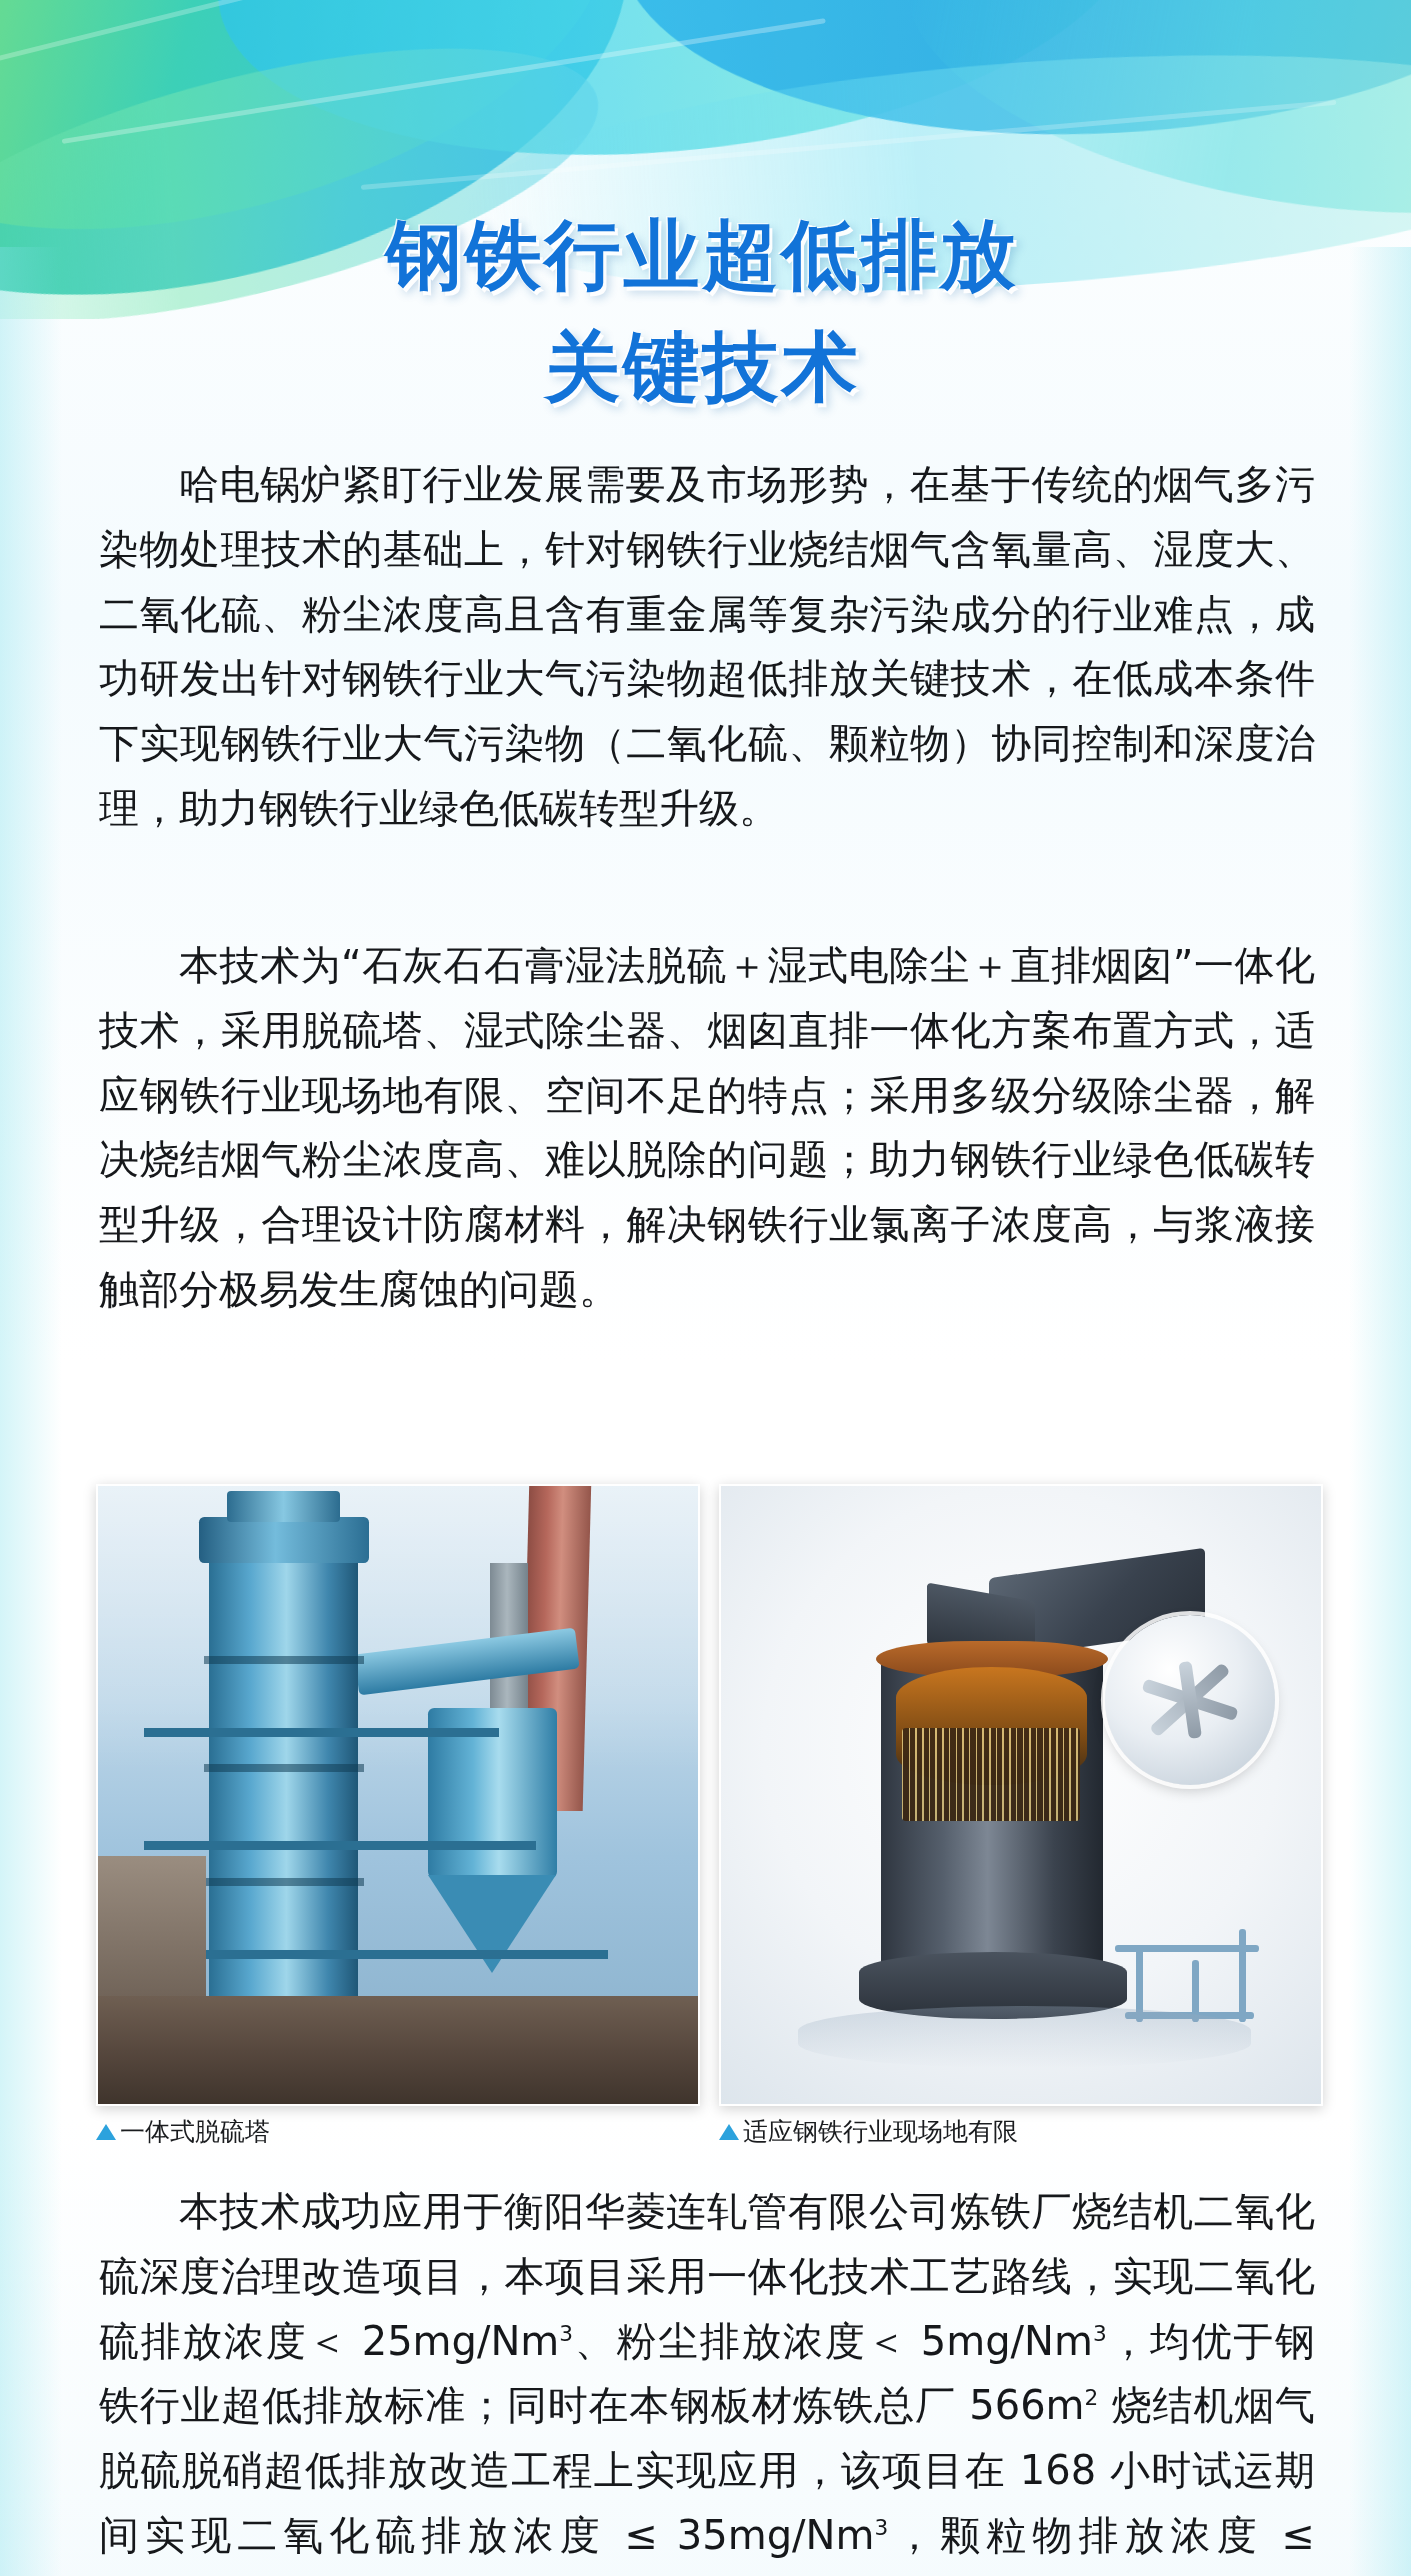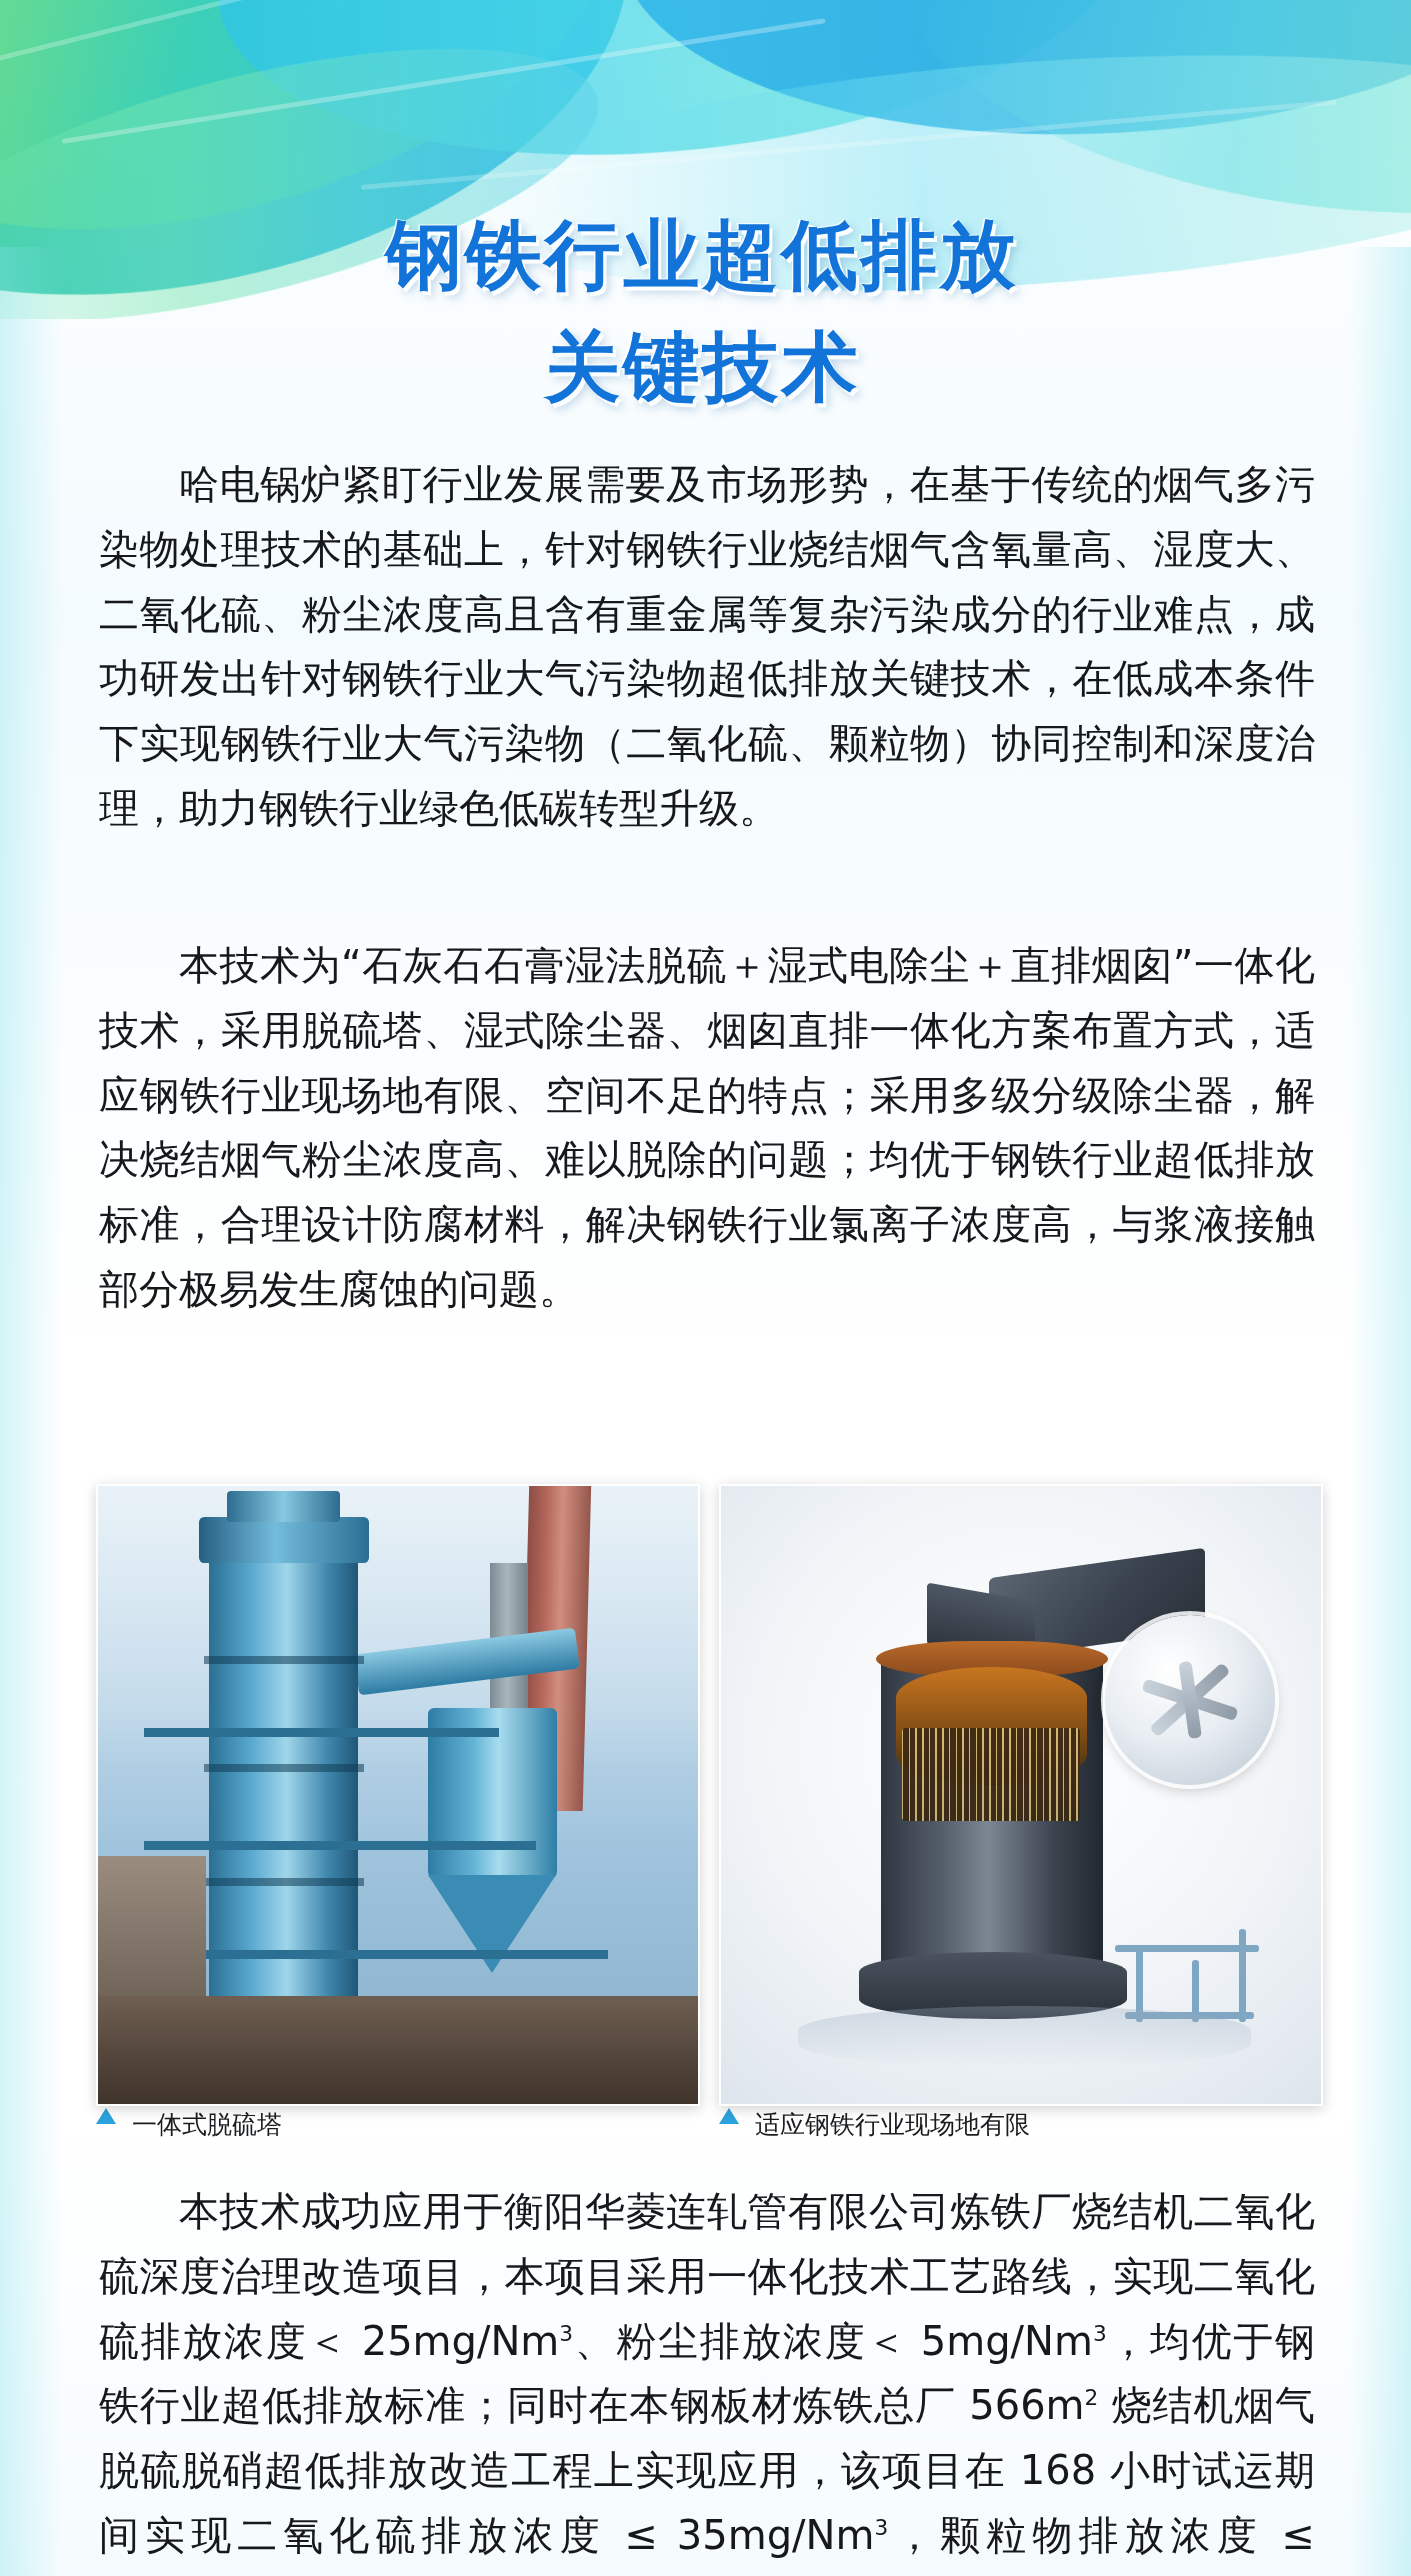--- a/index.html
+++ b/index.html
@@ -374,24 +374,24 @@
   }
   .pr-floor {
     position: absolute;
     left: 77px; bottom: 36px;
     width: 453px; height: 62px;
     background: linear-gradient(180deg, rgba(150,170,190,.35), rgba(150,170,190,0));
     border-radius: 50% / 40%;
   }
 
   .photo-caption {
-    margin-top: 2px;
+    margin-top: 9px;
     display: flex;
-    align-items: flex-start;
-    gap: 16px;
+    align-items: center;
+    gap: 4px;
     font-family: "DejaVu Sans", "Liberation Sans", sans-serif;
     font-size: 25px;
     color: #1a1c1f;
   }
   .tri {
     width: 0; height: 0;
     border-left: 10.3px solid transparent;
     border-right: 10.3px solid transparent;
     border-bottom: 16.5px solid #2ca2dd;
   }
@@ -424,21 +424,21 @@
     <div class="title-block">
       <div class="title-line">钢铁行业超低排放</div>
       <div class="title-line second">关键技术</div>
     </div>
 
     <div class="body-text p-top">
       <p class="para">哈电锅炉紧盯行业发展需要及市场形势，在基于传统的烟气多污染物处理技术的基础上，针对钢铁行业烧结烟气含氧量高、湿度大、二氧化硫、粉尘浓度高且含有重金属等复杂污染成分的行业难点，成功研发出针对钢铁行业大气污染物超低排放关键技术，在低成本条件下实现钢铁行业大气污染物（二氧化硫、颗粒物）协同控制和深度治理，助力钢铁行业绿色低碳转型升级。</p>
     </div>
 
     <div class="body-text p-mid">
-      <p class="para">本技术为“石灰石石膏湿法脱硫＋湿式电除尘＋直排烟囱”一体化技术，采用脱硫塔、湿式除尘器、烟囱直排一体化方案布置方式，适应钢铁行业现场地有限、空间不足的特点；采用多级分级除尘器，解决烧结烟气粉尘浓度高、难以脱除的问题；均优于钢铁行业超低排放标准，合理设计防腐材料，解决钢铁行业氯离子浓度高，与浆液接触部分极易发生腐蚀的问题。</p>
+      <p class="para">本技术为“石灰石石膏湿法脱硫＋湿式电除尘＋直排烟囱”一体化技术，采用脱硫塔、湿式除尘器、烟囱直排一体化方案布置方式，适应钢铁行业现场地有限、空间不足的特点；采用多级分级除尘器，解决烧结烟气粉尘浓度高、难以脱除的问题；助力钢铁行业绿色低碳转型升级，合理设计防腐材料，解决钢铁行业氯离子浓度高，与浆液接触部分极易发生腐蚀的问题。</p>
     </div>
 
     <div class="photo-row">
 
       <div class="photo-card">
         <div class="photo-frame ph-left">
           <div class="pl-sky-haze"></div>
           <div class="pl-stack"></div>
           <div class="pl-stack2"></div>
           <div class="pl-duct"></div>

